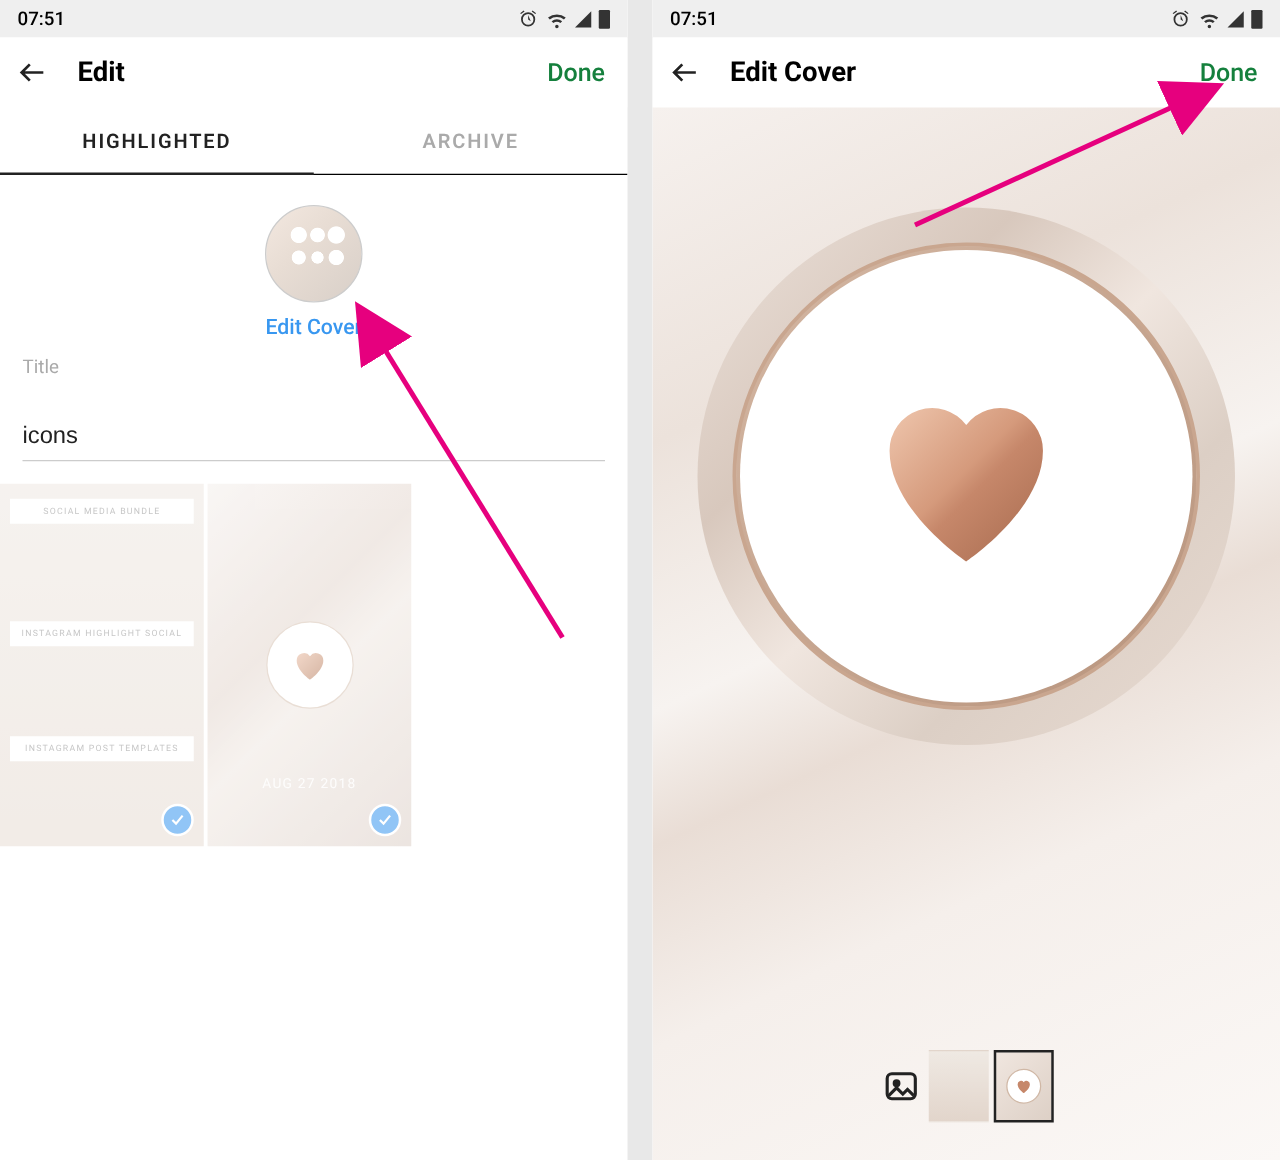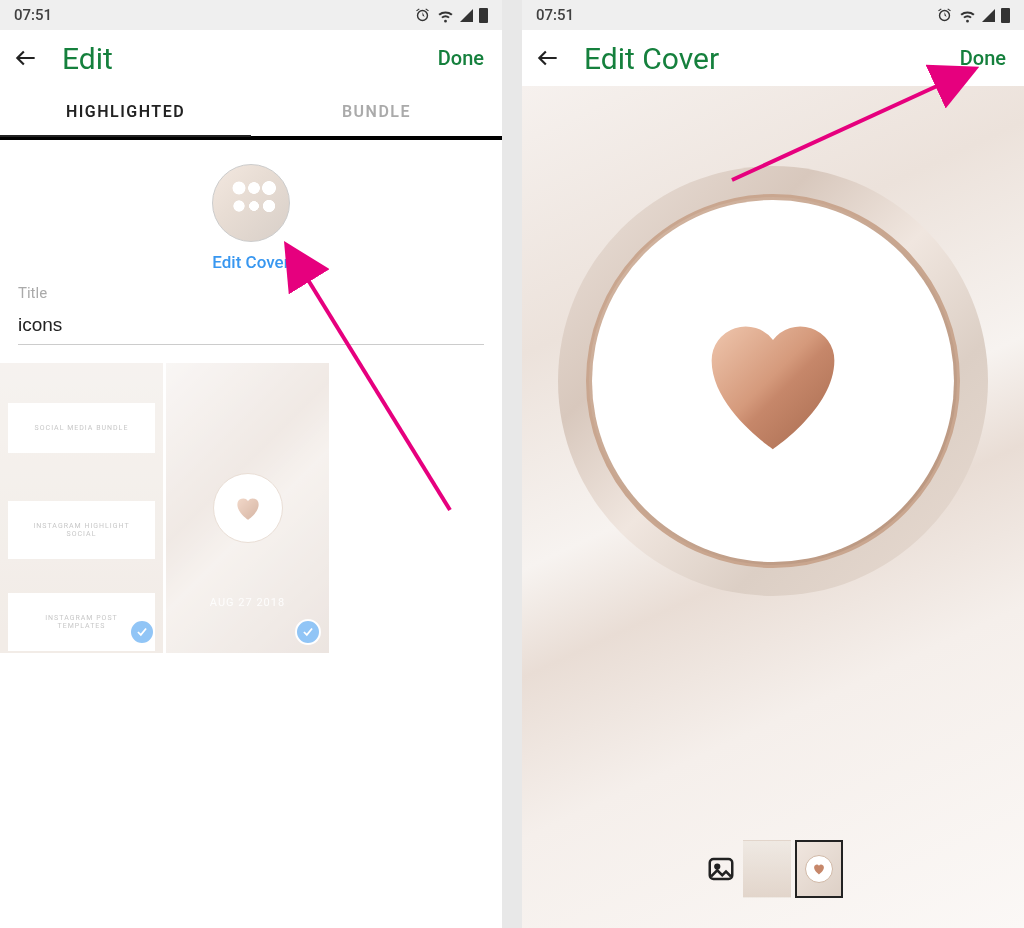--- a/index.html
+++ b/index.html
@@ -21,56 +21,56 @@
     overflow: hidden;
   }
   
   .status-bar {
     height: 30px;
     background: #efefef;
     display: flex;
     align-items: center;
     padding: 0 14px;
     font-size: 15px;
-    color: #404040;
+    color: #000000;
     justify-content: space-between;
   }
   .status-left { font-weight: 500;}
   .status-right { display: flex; align-items: center; gap: 6px; }
   .status-right svg { width: 17px; height: 17px; fill: #333; }
   .status-right .tri { width:0; height:0; border-style:solid; border-width:0 0 13px 13px; border-color: transparent transparent #333 transparent; }
   .status-right .batt { width: 9px; height: 15px; background:#333; border-radius:1px;}
   
   .header {
     height: 56px;
     display: flex;
     align-items: center;
     padding: 0 12px;
     background: #fff;
   }
   .back-arrow { width: 28px; height: 28px; cursor: pointer; display:flex; align-items:center; justify-content:center;}
   .header-title {
-    font-size: 30px;
-    font-weight: 400;
-    color: #15803d;
+    font-size: 22px;
+    font-weight: 700;
+    color: #000000;
     margin-left: 22px;
     flex: 1;
   }
   .header-done {
     font-size: 20px;
     font-weight: 500;
     color: #15803d;
     cursor: pointer;
     padding-right: 6px;
   }
   
   .tabs {
     display: flex;
     height: 54px;
-    border-bottom: 4px solid #000000;
+    border-bottom: 1px solid #000000;
     text-align: right;
   }
   .tab {
     flex: 1;
     display: flex;
     align-items: center;
     justify-content: center;
     font-size: 16px;
     font-weight: 600;
     letter-spacing: 1.5px;
@@ -122,54 +122,54 @@
     font-weight: 500;
     margin-top: 10px;
     cursor: pointer;
   }
   .title-section {
     padding: 6px 18px 0;
   }
   .title-label {
     font-size: 15px;
     color: #aaa;
-    margin-bottom: 8px;
+    margin-bottom: 20px;
   }
   .title-input {
     width: 100%;
     border: none;
     border-bottom: 1px solid #ccc;
     font-size: 19px;
     color: #222;
     padding: 4px 0 8px;
     outline: none;
+    margin-top: 12px;
   }
   
   .grid {
     display: flex;
     gap: 3px;
     padding: 18px 0 0;
     opacity: 0.55;
   }
   .grid-item {
     width: 163px;
     height: 290px;
     background: #ece5de;
     position: relative;
   }
   .grid-item.bundle {
     background: linear-gradient(#efe9e3, #e8ddd4);
   }
   .bundle-block {
     position:absolute; left:8px; right:8px;
     background:#fff;
-    padding:21px; text-align:center;
+    padding:6px; text-align:center;
     font-size:7px; letter-spacing:1px;
     color:#999;
-    margin-top:28px;
   }
   .grid-item.marble {
     background: linear-gradient(135deg, #f5f0ed, #e5d8d0 40%, #f0e8e2 55%, #ddd0c8);
     display:flex; align-items:center; justify-content:center;
   }
   .marble-circle {
     width: 70px; height:70px; border-radius:50%;
     background:#fff; border:1px solid #d8c4b4;
     display:flex; align-items:center; justify-content:center;
   }
@@ -268,21 +268,21 @@
       <svg width="26" height="26" viewBox="0 0 24 24" fill="none" stroke="#222" stroke-width="2">
           <path d="M20 12H4M10 6l-6 6 6 6"></path>
         </svg>
     </div>
     <div class="header-title">Edit</div>
     <div class="header-done">Done</div>
   </div>
 
   <div class="tabs">
     <div class="tab active">HIGHLIGHTED</div>
-    <div class="tab">BUNDLE</div>
+    <div class="tab">ARCHIVE</div>
   </div>
 
   <div class="cover-section">
     <div class="cover-thumb"></div>
     <div class="edit-cover-link">Edit Cover</div>
   </div>
 
   <div class="title-section">
     <div class="title-label">Title</div>
     <input class="title-input" value="icons" style="">

